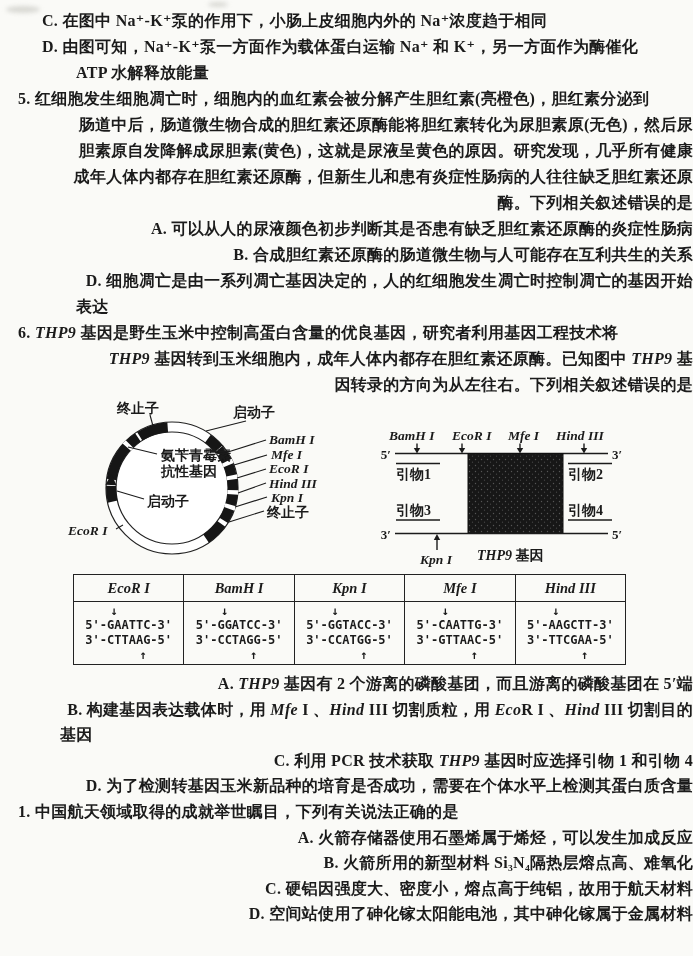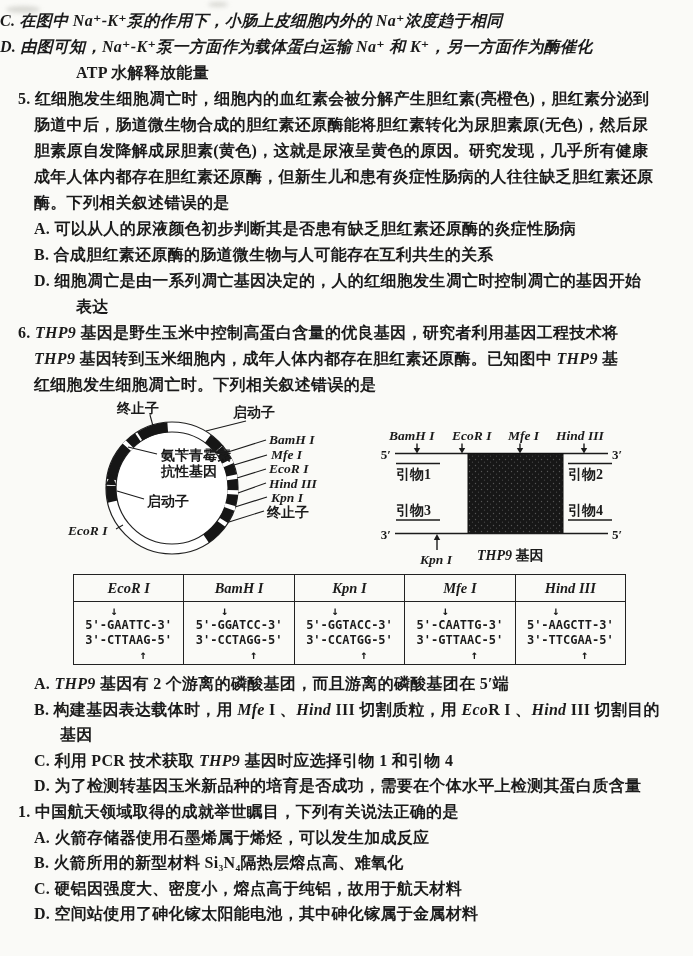--- a/index.html
+++ b/index.html
@@ -14,24 +14,24 @@
   .page{padding-top:8px;}
   .line{
     font-size:16px;
     line-height:26px;
     font-weight:600;
     letter-spacing:0.3px;
     white-space:nowrap;
   }
   .post{line-height:25.6px;}
   .qnum{margin-left:18px;}
-  .ind{margin-left:34px;}
+  .ind{margin-left:34px;text-align:right;}
   .ind2{margin-left:76px;}
   .ind3{margin-left:60px;}
-  .q4opt{font-style:italic;}
+  .q4opt{margin-left:42px;}
   .it{font-style:italic;}
   
   svg.figure{display:block;margin:0;}
   svg text{
     font-family:"Liberation Serif","DejaVu Serif",serif;
     font-weight:600;fill:#1b1b1b;font-size:14px;
   }
   svg text.enz{font-style:italic;font-size:13.5px;}
   svg text.endlab{font-size:13px;font-weight:700;}
   
@@ -93,21 +93,21 @@
   <div class="line ind">胆素原自发降解成尿胆素(黄色)，这就是尿液呈黄色的原因。研究发现，几乎所有健康</div>
   <div class="line ind">成年人体内都存在胆红素还原酶，但新生儿和患有炎症性肠病的人往往缺乏胆红素还原</div>
   <div class="line ind">酶。下列相关叙述错误的是</div>
   <div class="line ind">A. 可以从人的尿液颜色初步判断其是否患有缺乏胆红素还原酶的炎症性肠病</div>
   <div class="line ind">B. 合成胆红素还原酶的肠道微生物与人可能存在互利共生的关系</div>
   <div class="line ind">D. 细胞凋亡是由一系列凋亡基因决定的，人的红细胞发生凋亡时控制凋亡的基因开始</div>
   <div class="line ind2">表达</div>
 
   <div class="line qnum"><span>6. </span><span class="it">THP9</span><span> 基因是野生玉米中控制高蛋白含量的优良基因，研究者利用基因工程技术将</span></div>
   <div class="line ind"><span class="it">THP9</span><span> 基因转到玉米细胞内，成年人体内都存在胆红素还原酶。已知图中 </span><span class="it">THP9</span><span> 基</span></div>
-  <div class="line ind"><span>红细胞发生细胞凋亡时。下列相关叙述错误的是</span></div>
+  <div class="line ind"><span>因转录的方向为从左往右。下列相关叙述错误的是</span></div>
 
   <svg class="figure" width="693" height="170" viewBox="0 0 693 170">
     <defs>
       <pattern id="stip" width="6" height="6" patternUnits="userSpaceOnUse">
         <rect width="6" height="6" fill="#171717"></rect>
         <circle cx="1.5" cy="1.5" r="0.7" fill="#565656"></circle>
         <circle cx="4.5" cy="4.2" r="0.6" fill="#474747"></circle>
       </pattern>
     </defs>
 

